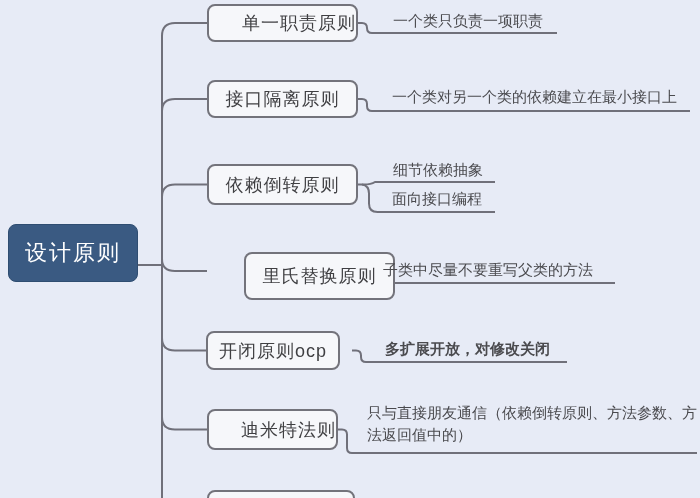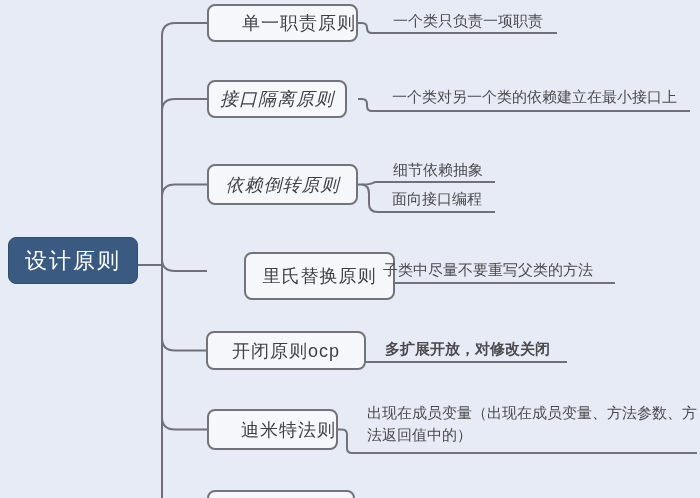--- a/index.html
+++ b/index.html
@@ -73,45 +73,45 @@
     <path d="M 138 265 H 162"></path>
     <path d="M 358 23 h 4 q 5 0 5 5 q 0 5 5 5 H 557"></path>
     <path d="M 358 99 h 4 q 5 0 5 5 v 2 q 0 5 5 5 H 690"></path>
     <path d="M 358 184.5 h 6 q 7 0 11 -2.5 H 495"></path>
     <path d="M 362 184.5 q 7 1 7 9 v 10 q 0 8.5 8.5 8.5 H 495"></path>
     <path d="M 358 271 h 4 q 5 0 5 5 v 2 q 0 5 5 5 H 615"></path>
     <path d="M 352 350.5 h 4 q 5 0 5 5 v 1.5 q 0 5 5 5 H 567"></path>
     <path d="M 338 429.5 h 4 q 5 0 5 5 v 13.5 q 0 5 5 5 H 697"></path>
   </svg>
 
-  <div class="root-node" style="left:8px;top:237px;width:130px;height:47px;">
+  <div class="root-node" style="left:8px;top:224px;width:130px;height:58px;">
     <span>设计原则</span>
   </div>
 
   <div class="node" style="left:207px;top:4px;width:151px;height:38px;justify-content:flex-end;">
     <span>单一职责原则</span>
   </div>
-  <div class="node" style="left:207px;top:80px;width:140px;height:38px;font-style:italic;">
+  <div class="node" style="left:207px;top:80px;width:151px;height:38px;">
     <span>接口隔离原则</span>
   </div>
-  <div class="node" style="left:207px;top:164px;width:151px;height:41px;font-style:italic;">
+  <div class="node" style="left:207px;top:164px;width:151px;height:41px;">
     <span>依赖倒转原则</span>
   </div>
   <div class="node" style="left:200px;top:252px;width:151px;height:48px;margin-left:44px;">
     <span>里氏替换原则</span>
   </div>
-  <div class="node" style="left:206px;top:331px;width:160px;height:39px;">
+  <div class="node" style="left:206px;top:331px;width:134px;height:39px;">
     <span>开闭原则ocp</span>
   </div>
   <div class="node" style="left:207px;top:409px;width:131px;height:41px;justify-content:flex-end;">
     <span>迪米特法则</span>
   </div>
   <div class="node" style="left:207px;top:490px;width:148px;height:30px;"></div>
 
   <div class="note" style="left:392px;top:87px;">一个类对另一个类的依赖建立在最小接口上</div>
   <div class="note" style="left:393px;top:11px;">一个类只负责一项职责</div>
   <div class="note" style="left:392px;top:189px;">面向接口编程</div>
   <div class="note" style="left:393px;top:160px;">细节依赖抽象</div>
   <div class="note" style="left:383px;top:260px;">子类中尽量不要重写父类的方法</div>
   <div class="note" style="left:385px;top:339px;font-weight:bold;">多扩展开放，对修改关闭</div>
-  <div class="note wrap" style="left:367px;top:402px;width:334px;">出现在成员变量（出现在成员变量、方法参数、方法返回值中的）</div>
+  <div class="note wrap" style="left:367px;top:402px;width:334px;">只与直接朋友通信（依赖倒转原则、方法参数、方法返回值中的）</div>
 
 </div>
 
 </body></html>

